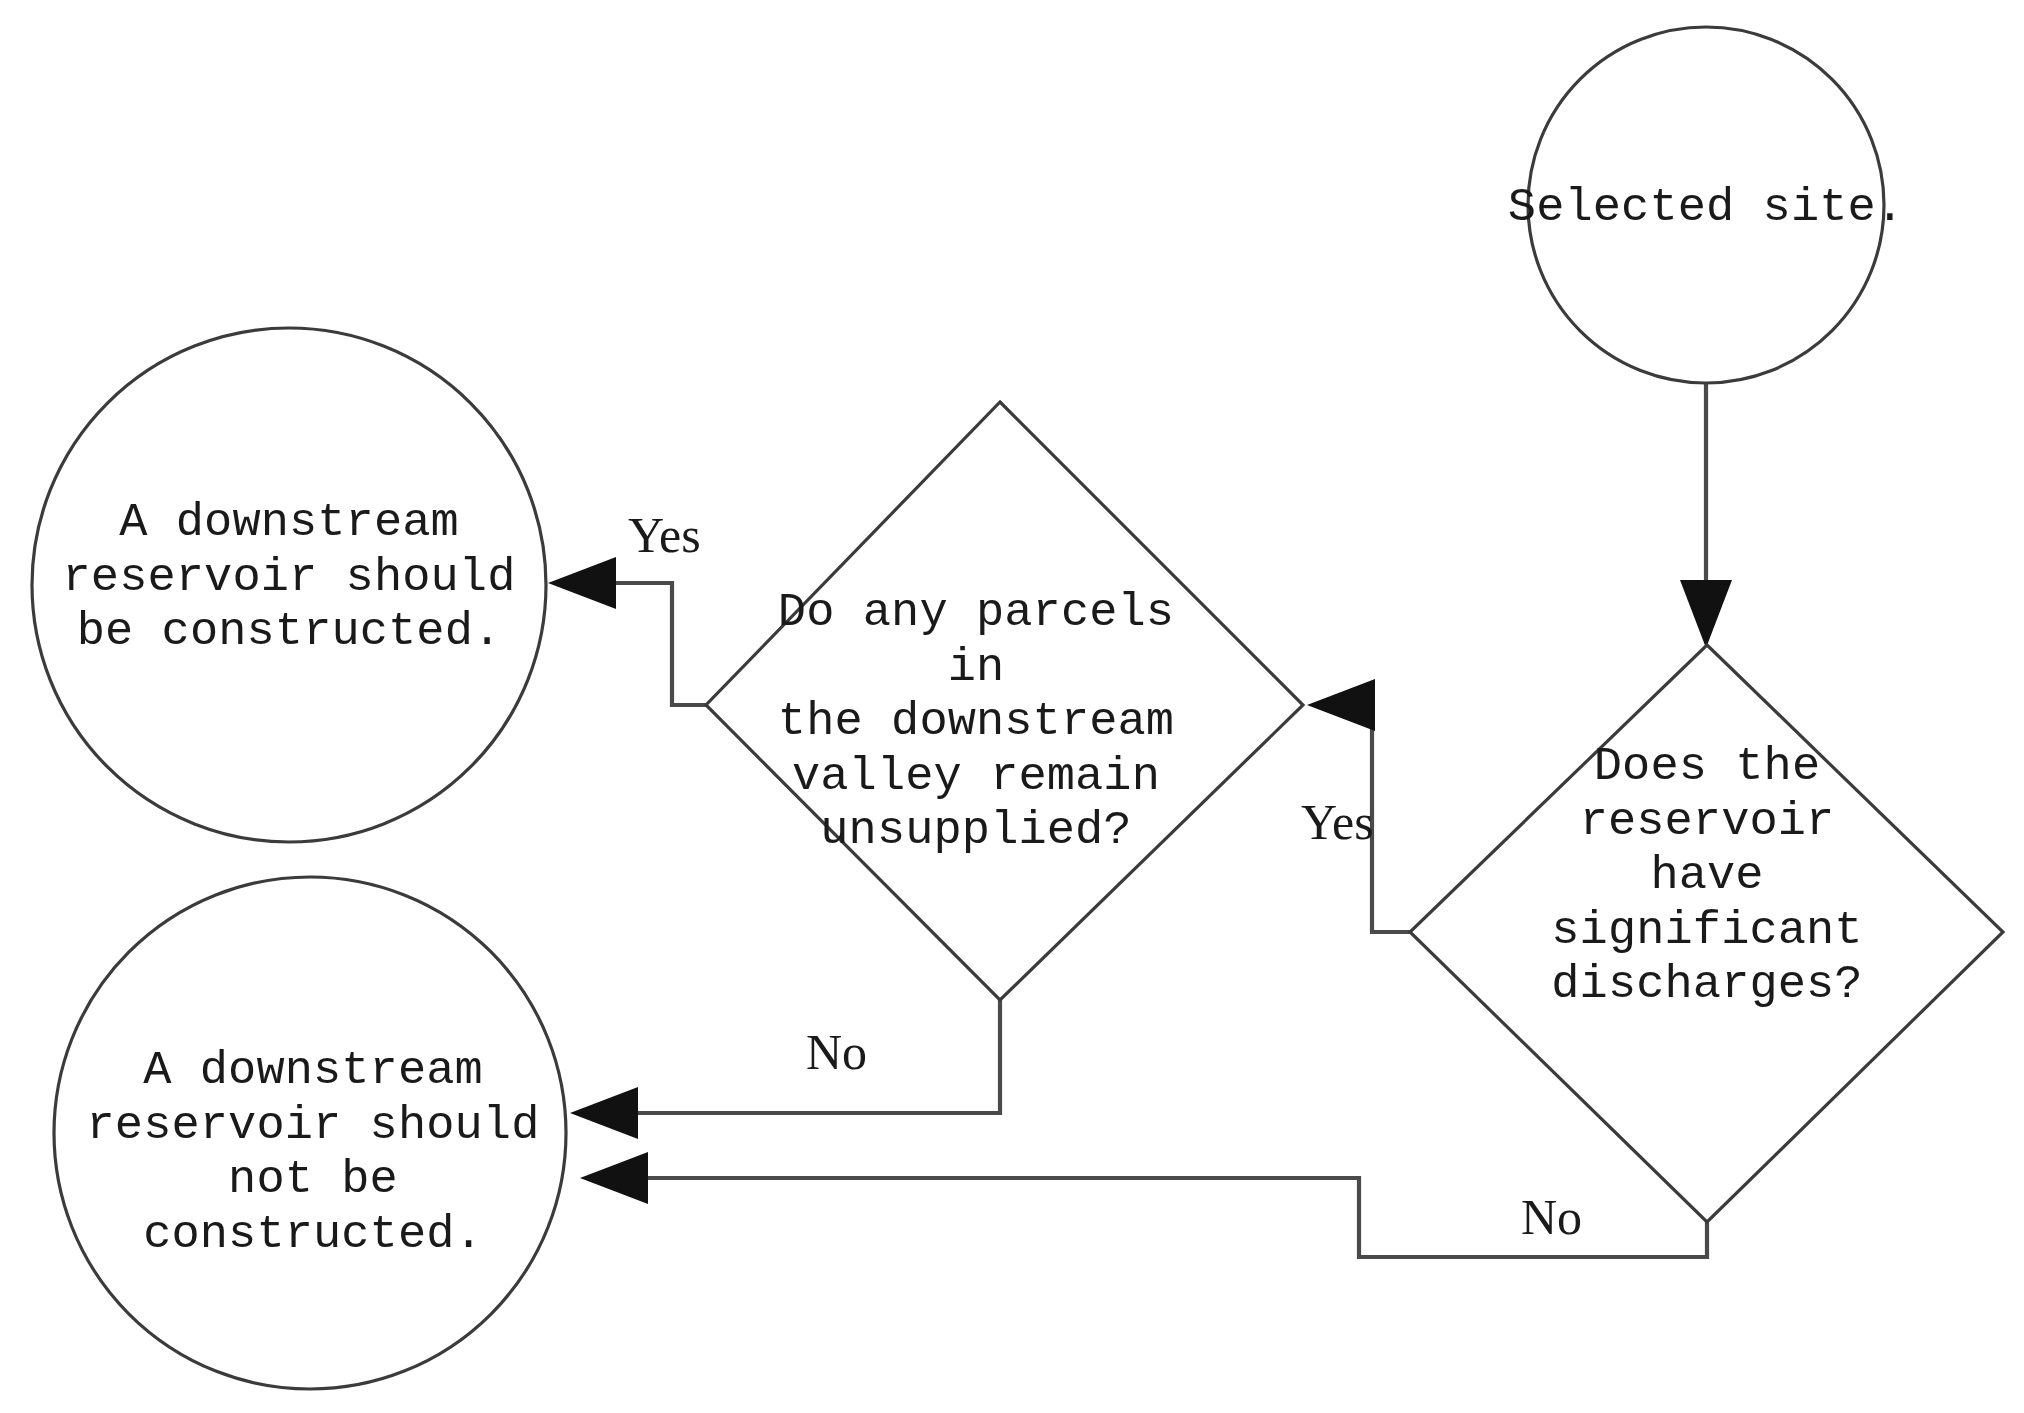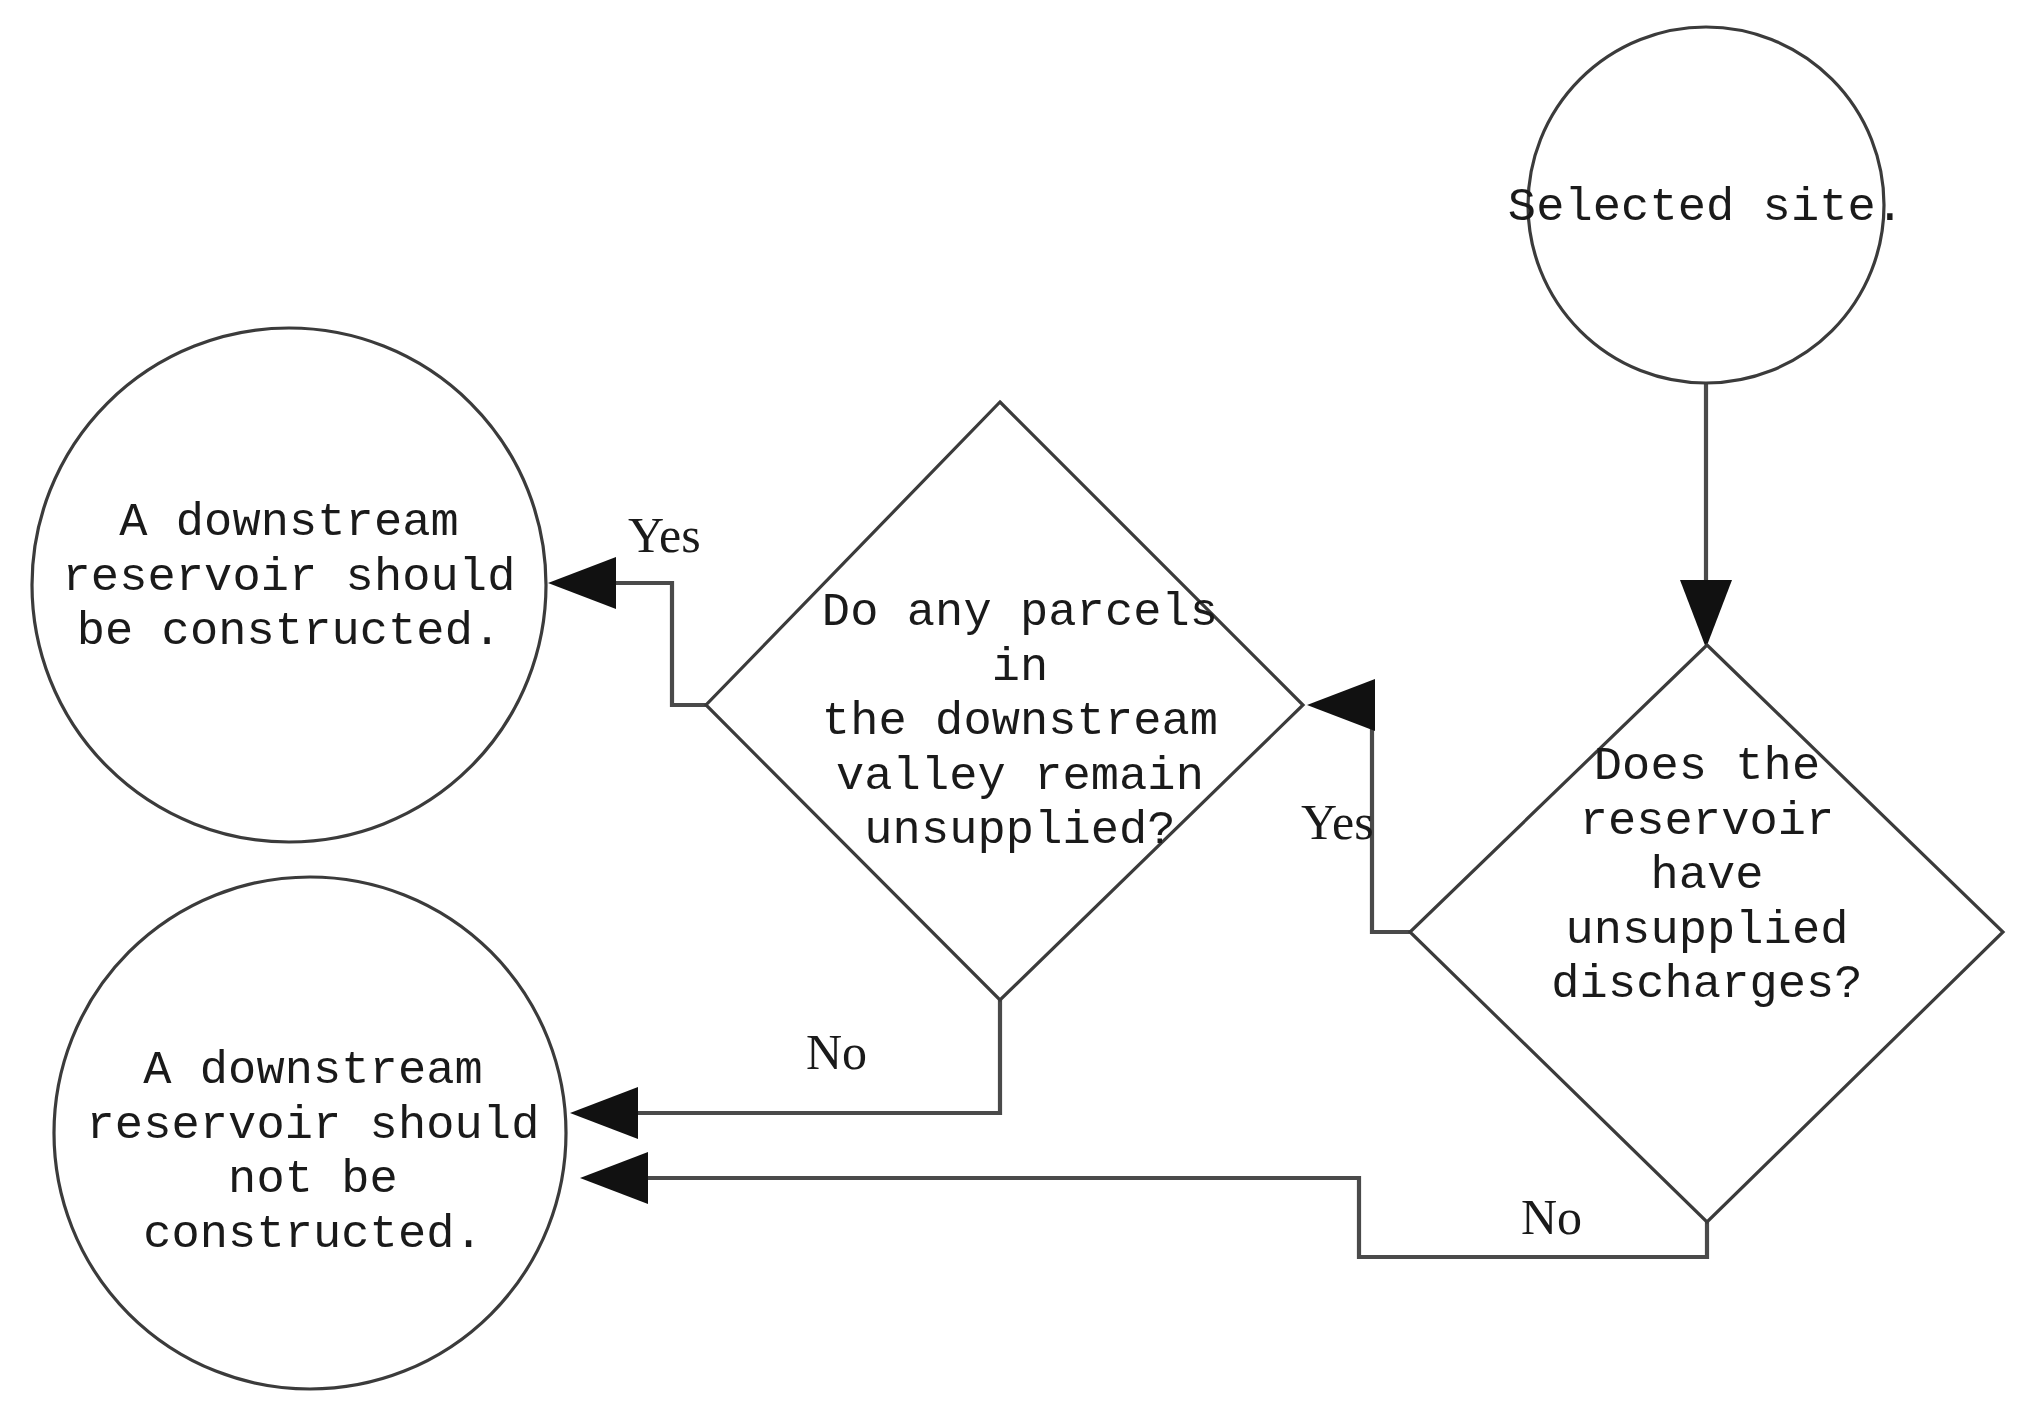--- a/index.html
+++ b/index.html
@@ -120,29 +120,29 @@
   <div class="node-label" style="left:1506px; top:181px; width:400px;">Selected site.</div>
 
   <div class="node-label" style="left:49px; top:496px; width:480px;">A downstream
 reservoir should
 be constructed.</div>
 
   <div class="node-label" style="left:68px; top:1044px; width:490px;">A downstream
 reservoir should
 not be constructed.</div>
 
-  <div class="node-label" style="left:780px; top:586px; width:480px;text-align:center;">Do any parcels in
+  <div class="node-label" style="left:736px; top:586px; width:480px;text-align:center;">Do any parcels in
 the downstream
 valley remain
 unsupplied?</div>
 
   <div class="node-label" style="left:1487px; top:740px; width:440px;">Does the
 reservoir
 have
-unsupplied
+significant
 discharges?</div>
 
   <div class="edge-label" style="left:604px; top:510px;">Yes</div>
 
   <div class="edge-label" style="left:782px; top:1027px;">No</div>
 
   <div class="edge-label" style="left:1277px; top:797px;">Yes</div>
 
   <div class="edge-label" style="left:1497px; top:1192px;">No</div>
 

